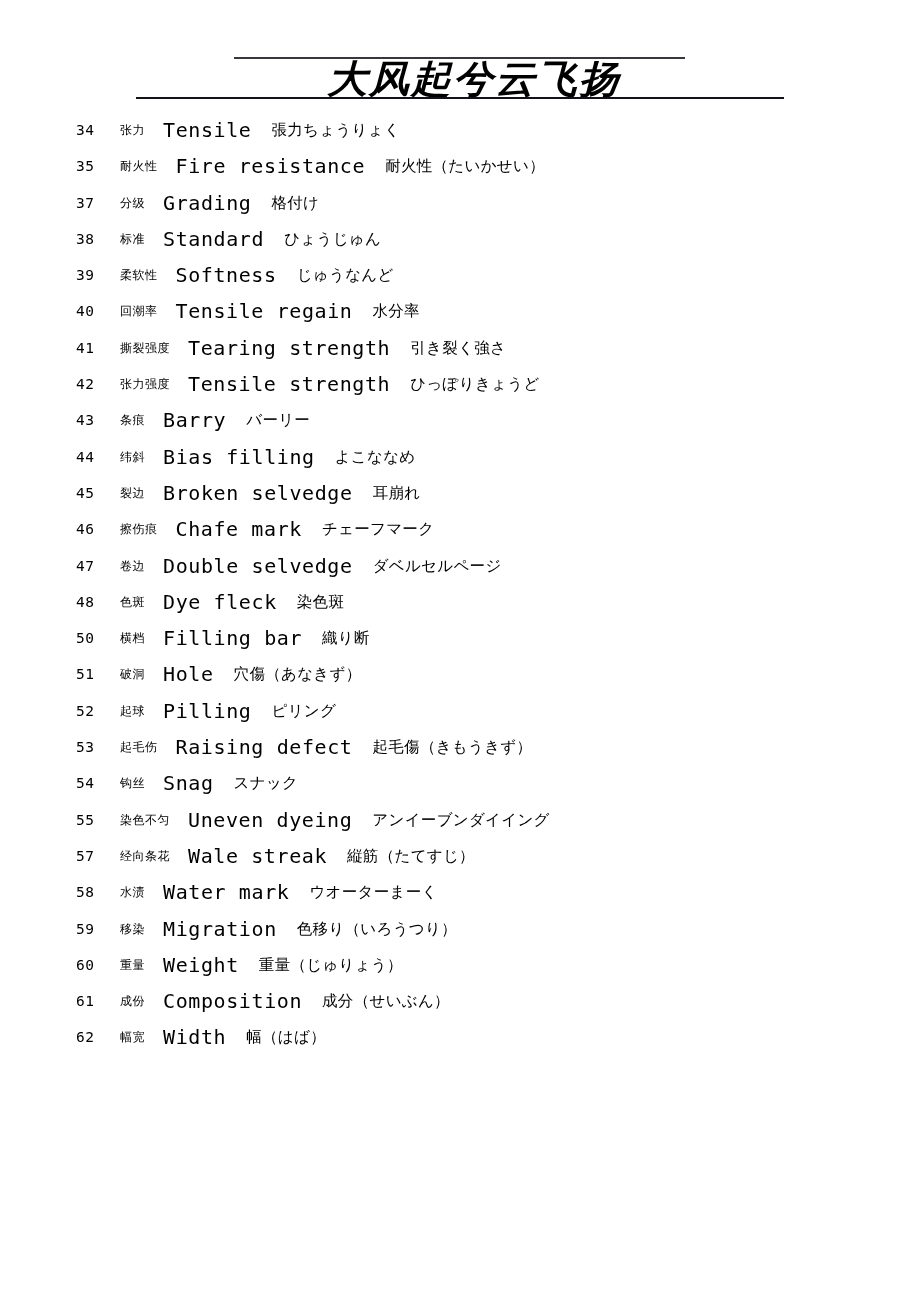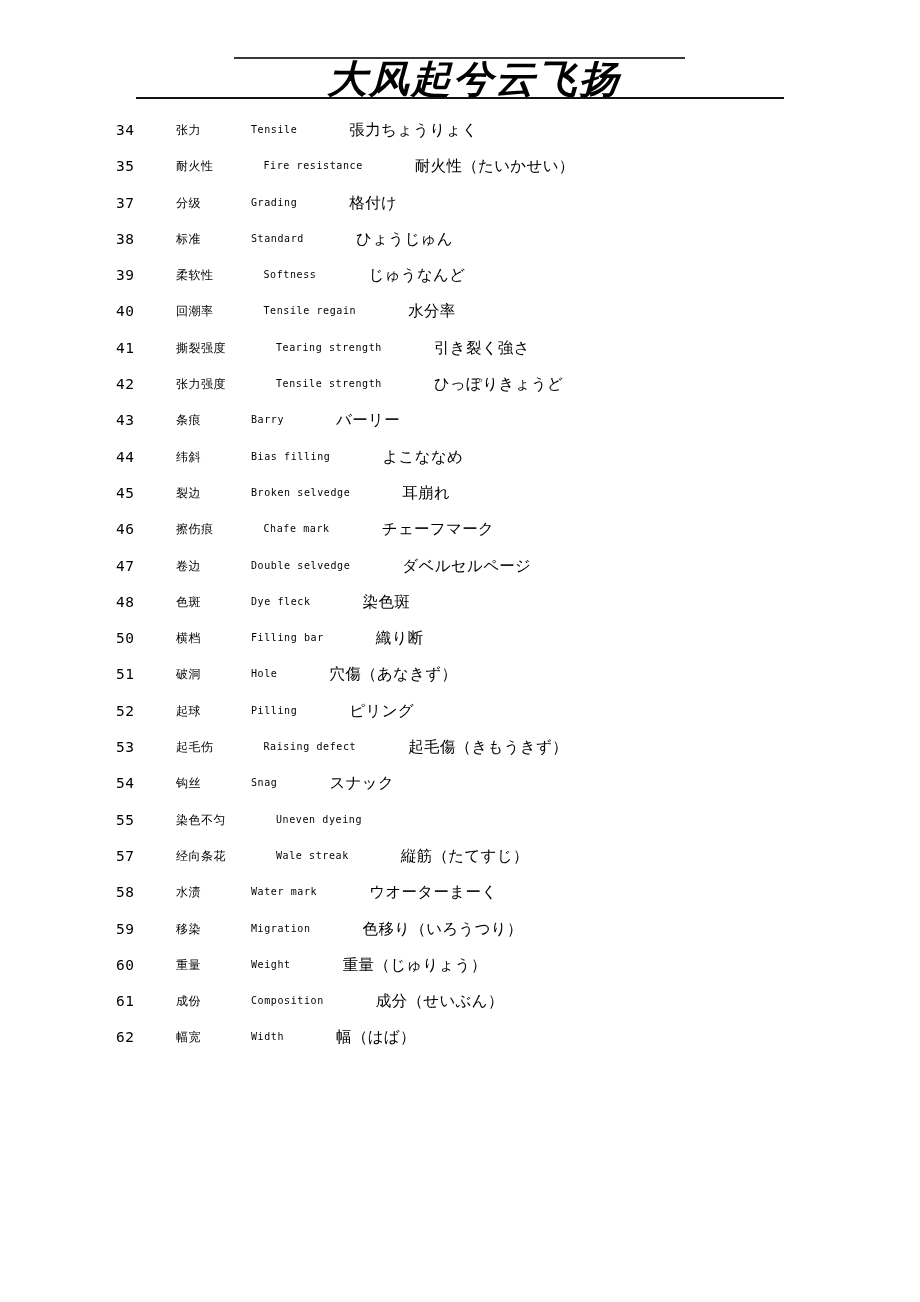--- a/index.html
+++ b/index.html
@@ -63,41 +63,40 @@
   .entries {
     position: absolute;
     left: 0;
     top: 112px;
     width: 920px;
   }
   .entry-row {
     display: flex;
     align-items: flex-end;
     height: 36.3px;
-    padding-left: 116px;
+    padding-left: 76px;
     white-space: nowrap;
     font-size: 15px;
     line-height: 36.3px;
-    gap: 16px;
   }
   .entry-num {
     display: inline-block;
     width: 44px;
     flex: 0 0 44px;
     font-size: 14.5px;
     letter-spacing: 0.5px;
   }
   .entry-cn {
     display: inline-block;
     font-size: 12px;
     letter-spacing: 0.5px;
   }
   .entry-en {
     display: inline-block;
-    font-size: 10px;
+    font-size: 20px;
     letter-spacing: 0.6px;
   }
   .entry-jp {
     display: inline-block;
     font-size: 15.5px;
     letter-spacing: 0.3px;
   }
   
   .gap-cn { display: inline-block; width: 18px; }
   .gap-en { display: inline-block; width: 20px; }
@@ -263,20 +262,21 @@
       <span class="entry-en">Snag</span>
       <span class="gap-en"></span>
       <span class="entry-jp">スナック</span>
     </div>
     <div class="entry-row">
       <span class="entry-num">55</span>
       <span class="entry-cn">染色不匀</span>
       <span class="gap-cn"></span>
       <span class="entry-en">Uneven dyeing</span>
       <span class="gap-en"></span>
+      <span class="entry-jp">アンイーブンダイイング</span>
     </div>
     <div class="entry-row">
       <span class="entry-num">57</span>
       <span class="entry-cn">经向条花</span>
       <span class="gap-cn"></span>
       <span class="entry-en">Wale streak</span>
       <span class="gap-en"></span>
       <span class="entry-jp">縦筋（たてすじ）</span>
     </div>
     <div class="entry-row">

